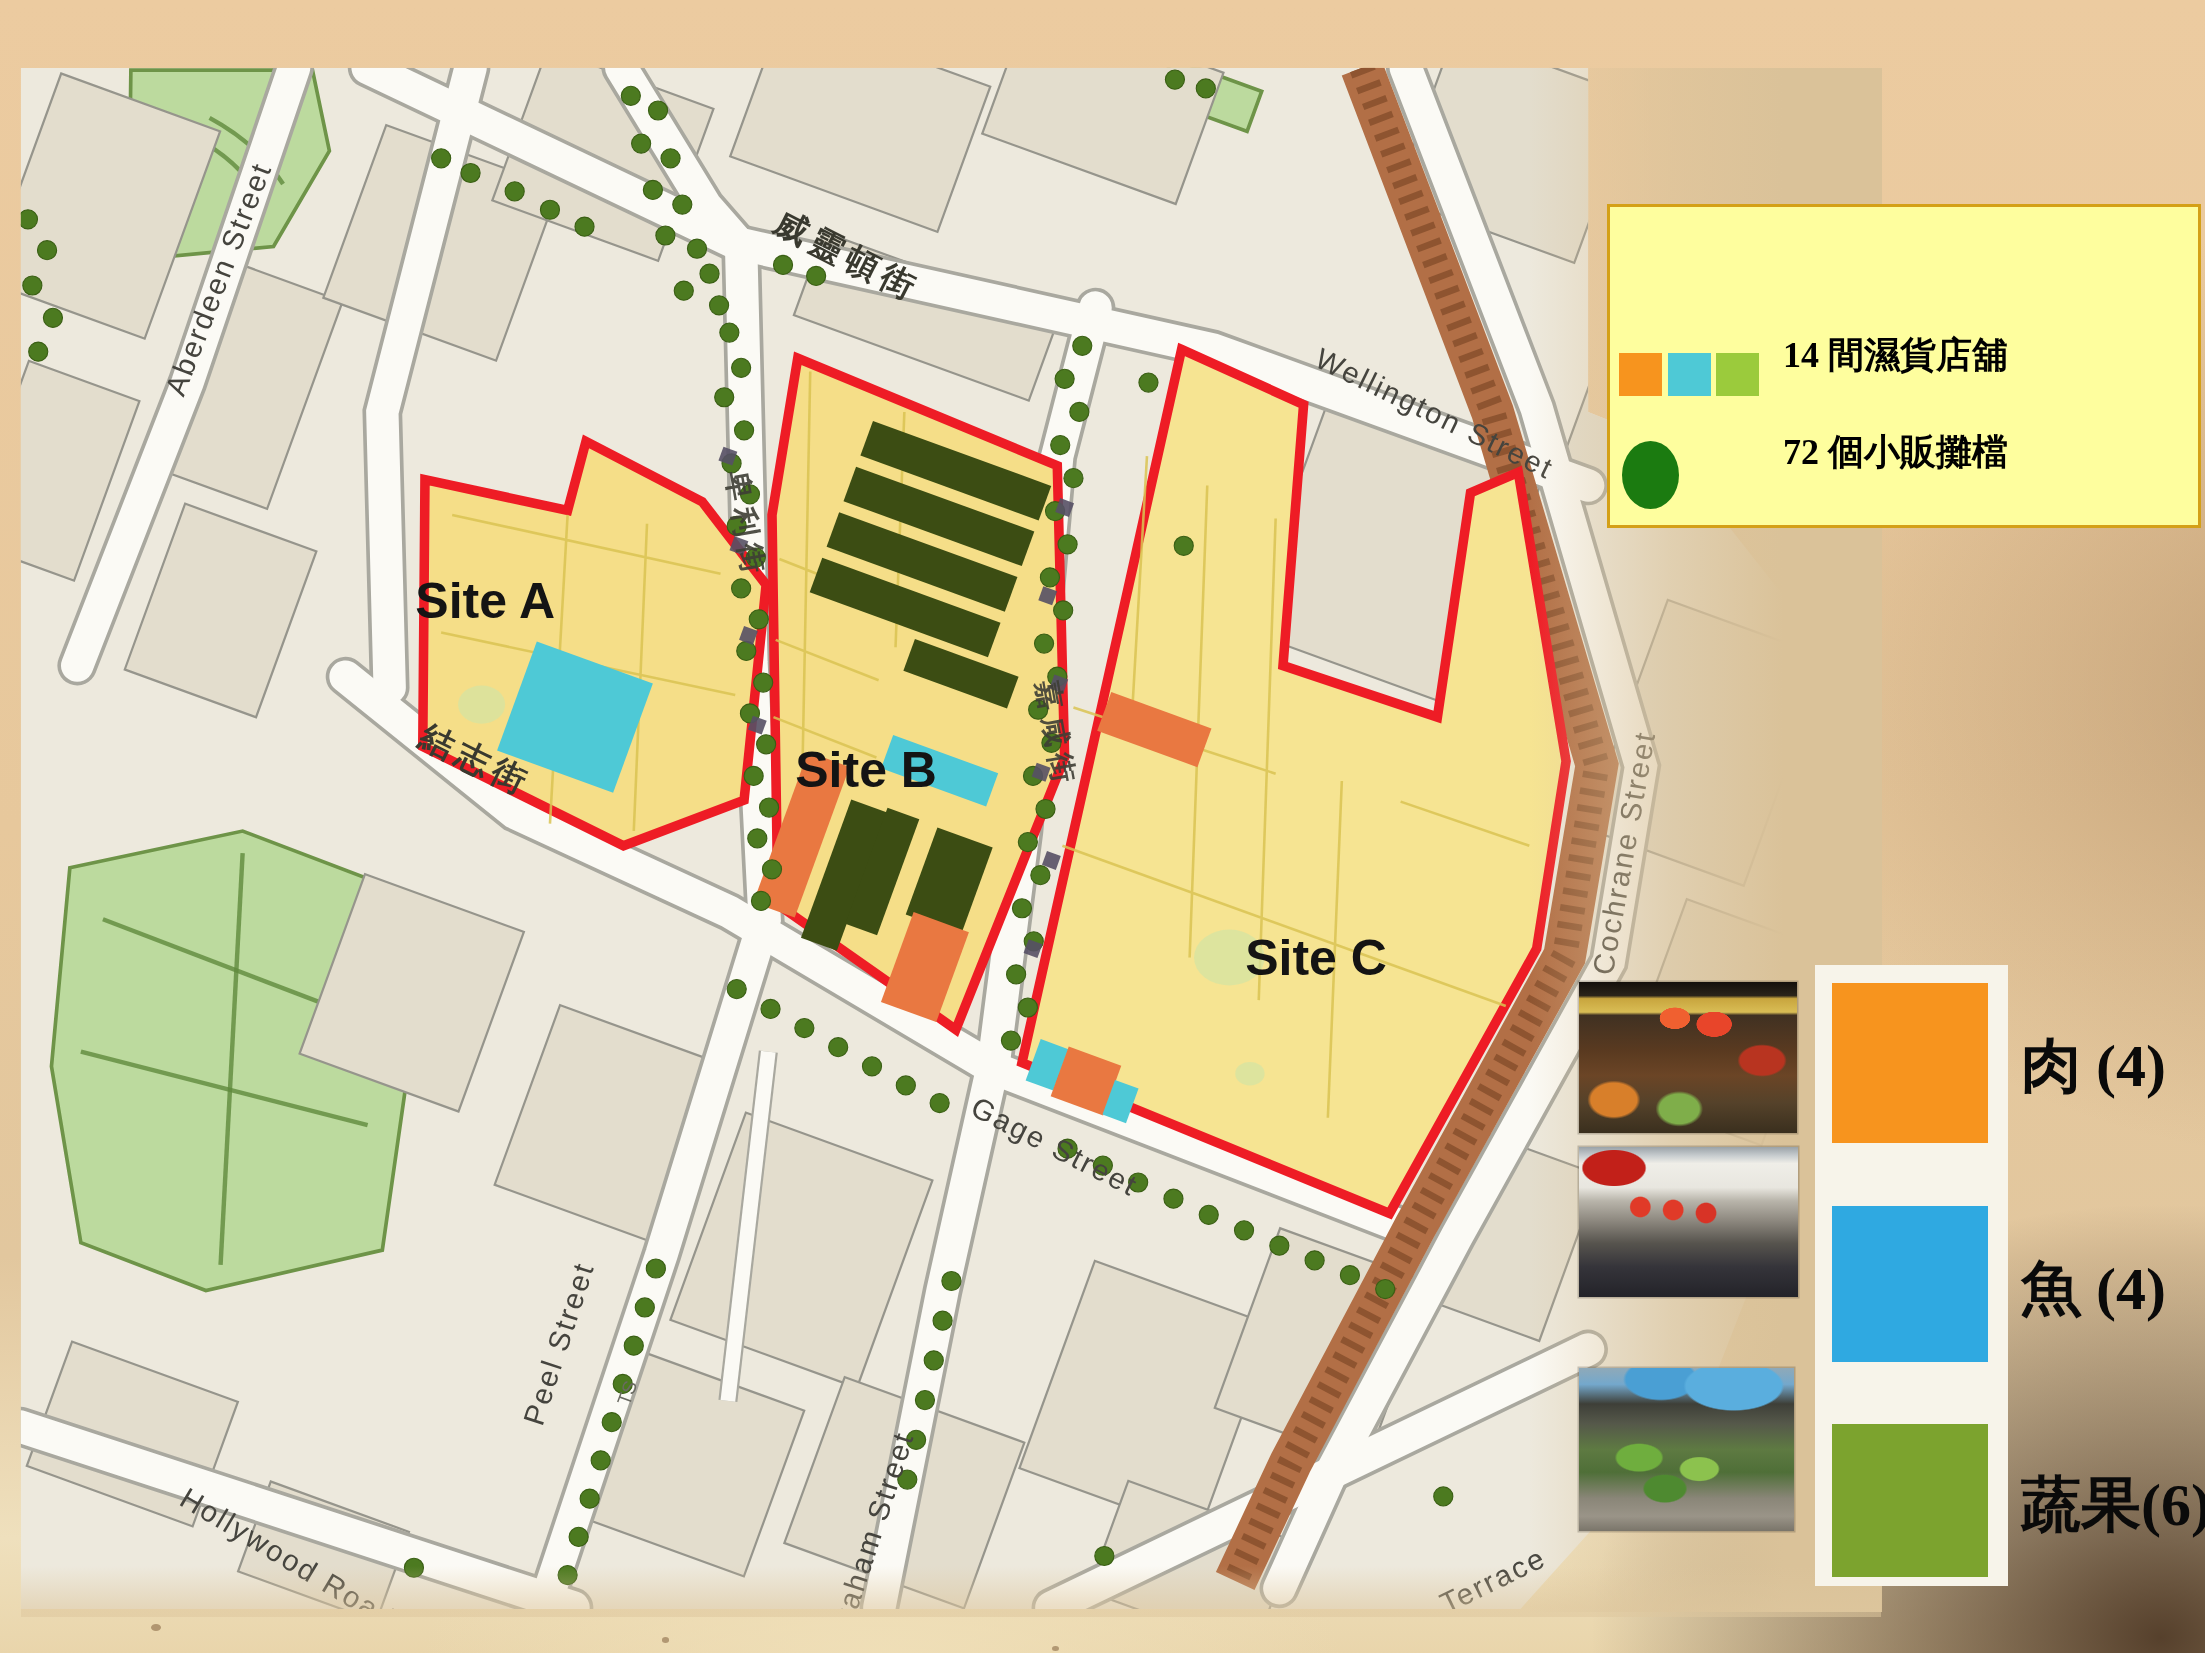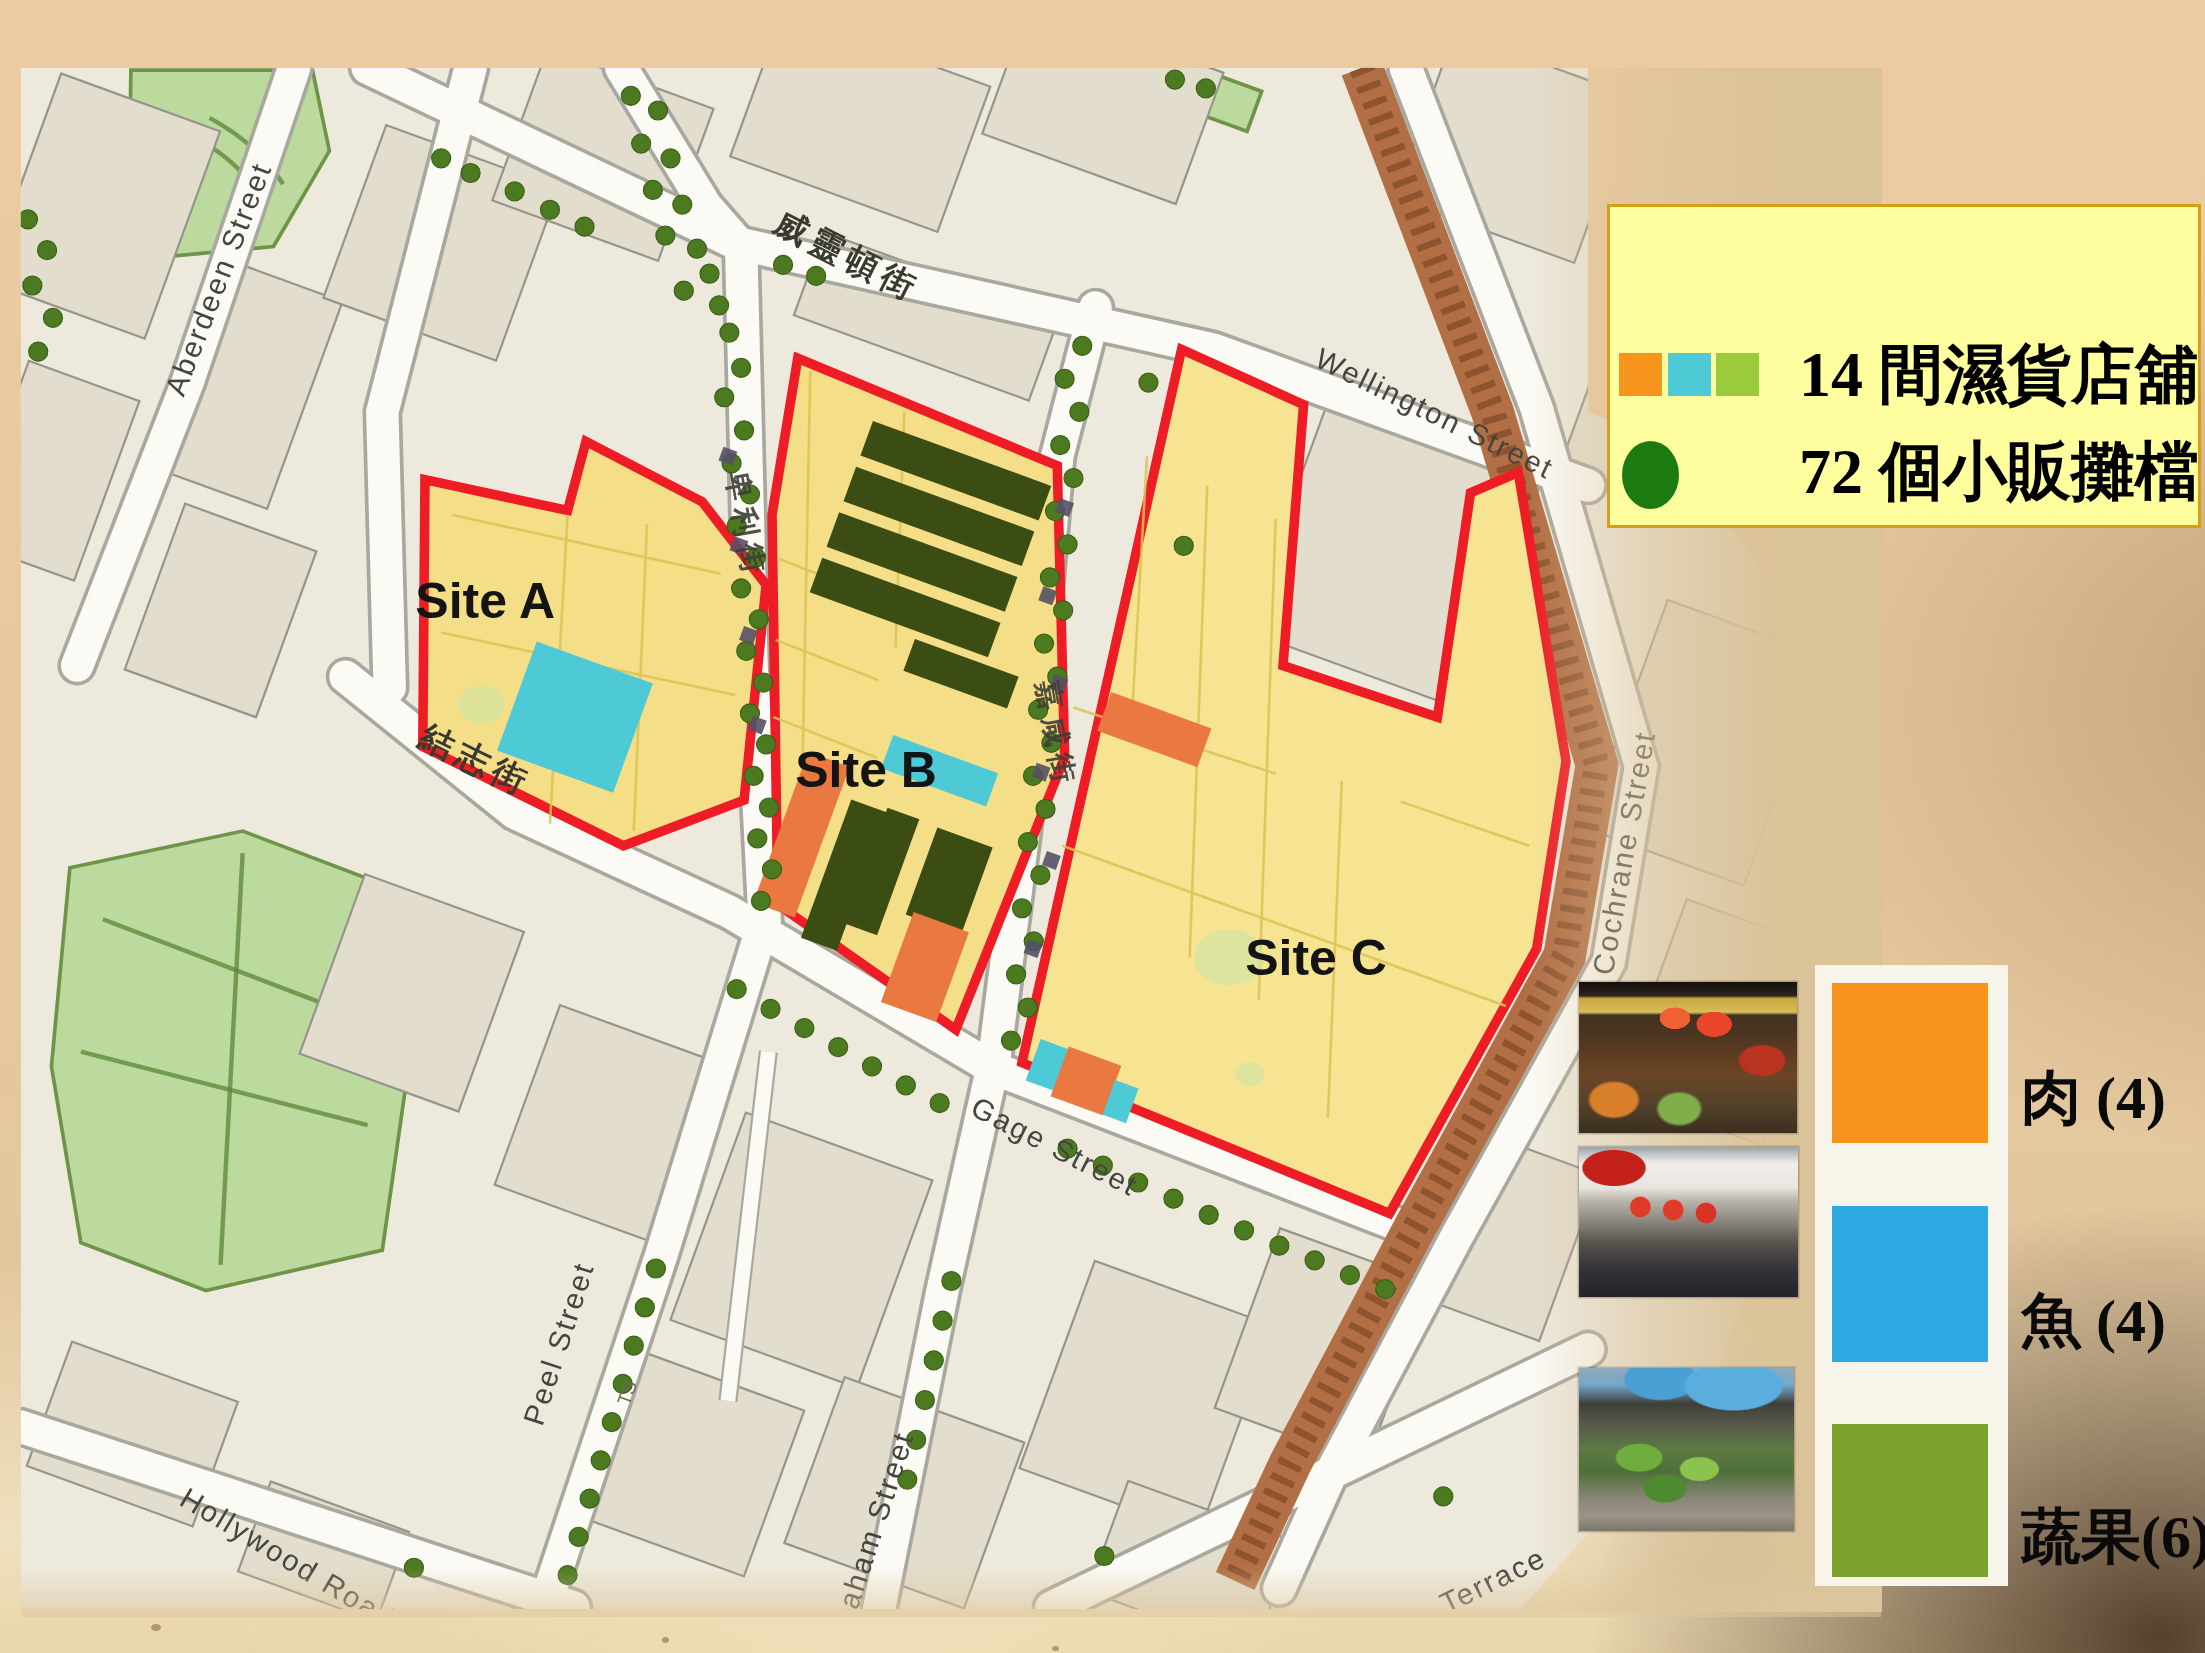--- a/index.html
+++ b/index.html
@@ -31,21 +31,21 @@
   .lbl-ts{font:26px "Liberation Sans",sans-serif;fill:#6A6A62;text-anchor:middle;dominant-baseline:middle;}
   .lbl-site{font-family:"Liberation Sans",sans-serif;font-size:68px;font-weight:700;fill:#141414;text-anchor:middle;dominant-baseline:middle;}
   .map-fade{position:absolute;left:1529px;top:68px;width:353px;height:1544px;z-index:2;
     background:linear-gradient(90deg,rgba(218,194,153,0) 0%,rgba(218,194,153,.65) 40%,#DAC299 72%);}
   .map-fade-b{position:absolute;left:20.6px;top:1566px;width:1860px;height:51px;z-index:2;
     background:linear-gradient(180deg,rgba(222,199,158,0),rgba(222,199,158,.55) 80%);}
   .legend-box{position:absolute;left:1607px;top:204px;width:594px;height:324px;z-index:3;
     background:var(--c-legend_bg,#FEFE9E);border:3.7px solid #D4A017;box-sizing:border-box;}
   .lg-chip{position:absolute;width:43px;height:43px;}
   .lg-circle{position:absolute;left:1622px;top:441px;width:57px;height:68px;border-radius:50%;z-index:4;}
-  .lg-text{position:absolute;z-index:4;font-family:"Liberation Serif",serif;font-weight:700;font-size:64px;color:#000;white-space:nowrap;margin-left:16px;}
+  .lg-text{position:absolute;z-index:4;font-family:"Liberation Serif",serif;font-weight:700;font-size:36px;color:#000;white-space:nowrap;}
   .photo{position:absolute;z-index:3;box-shadow:0 0 0 1.5px rgba(60,50,40,.25);}
   #photo-meat{left:1579px;top:982px;width:218px;height:151px;background:
     radial-gradient(29px 20.6px at 62% 28%, #E8452A 60%, transparent 62%),
     radial-gradient(25px 17.6px at 44% 24%, #F06030 60%, transparent 62%),
     radial-gradient(44px 29px at 84% 52%, #B83420 50%, transparent 56%),
     radial-gradient(51px 37px at 16% 78%, #D87F2A 45%, transparent 52%),
     radial-gradient(44px 33px at 46% 84%, #7FAE4A 45%, transparent 54%),
     linear-gradient(180deg,#14100C 0%,#2B241A 9%,#C8A53E 11%,#D9BD55 20%,#403122 22%,#5A3A20 46%,#6B4526 62%,#55422A 80%,#3A2F1E 100%);}
   #photo-fish{left:1579px;top:1147px;width:219px;height:150px;background:
     radial-gradient(17.6px 17.6px at 28% 40%, #E03A28 55%, transparent 62%),
@@ -55,21 +55,21 @@
     linear-gradient(180deg,#9AA2A8 0%,#C9CED0 6%,#EFEEE8 11%,#E8E6DF 27%,#B8B4AA 36%,#8A857C 50%,#57544E 64%,#35343A 80%,#232329 100%);}
   #photo-veg{left:1579px;top:1368px;width:215px;height:163px;background:
     radial-gradient(70px 35px at 72% 11%, #5AAEDE 68%, transparent 72%),
     radial-gradient(51px 29px at 38% 7%, #4A9FD4 68%, transparent 74%),
     radial-gradient(37px 22px at 28% 55%, #6FAE3E 60%, transparent 66%),
     radial-gradient(31px 19px at 56% 62%, #8CC24E 60%, transparent 66%),
     radial-gradient(34px 22px at 40% 74%, #4E8A30 60%, transparent 66%),
     linear-gradient(180deg,#8FA9B8 0%,#74A8CC 10%,#3E3F38 22%,#55584A 34%,#5E7A42 50%,#4F6F38 64%,#8A8678 80%,#9A9488 91%,#7A756A 100%);}
   .side-strip{position:absolute;left:1815px;top:965px;width:193px;height:621px;background:#F7F4EA;z-index:3;}
   .side-chip{position:absolute;width:156px;z-index:4;}
-  .side-label{position:absolute;z-index:4;font-family:"Liberation Serif",serif;font-weight:700;font-size:60px;color:#0A0A0A;white-space:nowrap;margin-top:32px;}
+  .side-label{position:absolute;z-index:4;font-family:"Liberation Serif",serif;font-weight:700;font-size:60px;color:#0A0A0A;white-space:nowrap;}
   .speck{position:absolute;background:#8A6B48;border-radius:50%;z-index:2;opacity:.6;}
 </style>
 </head>
 <body>
 
 <div class="stage">
 
   <svg class="map-svg" width="2205" height="1654" viewBox="0 0 2999 2249">
     <defs>
       <clipPath id="mapclip">

